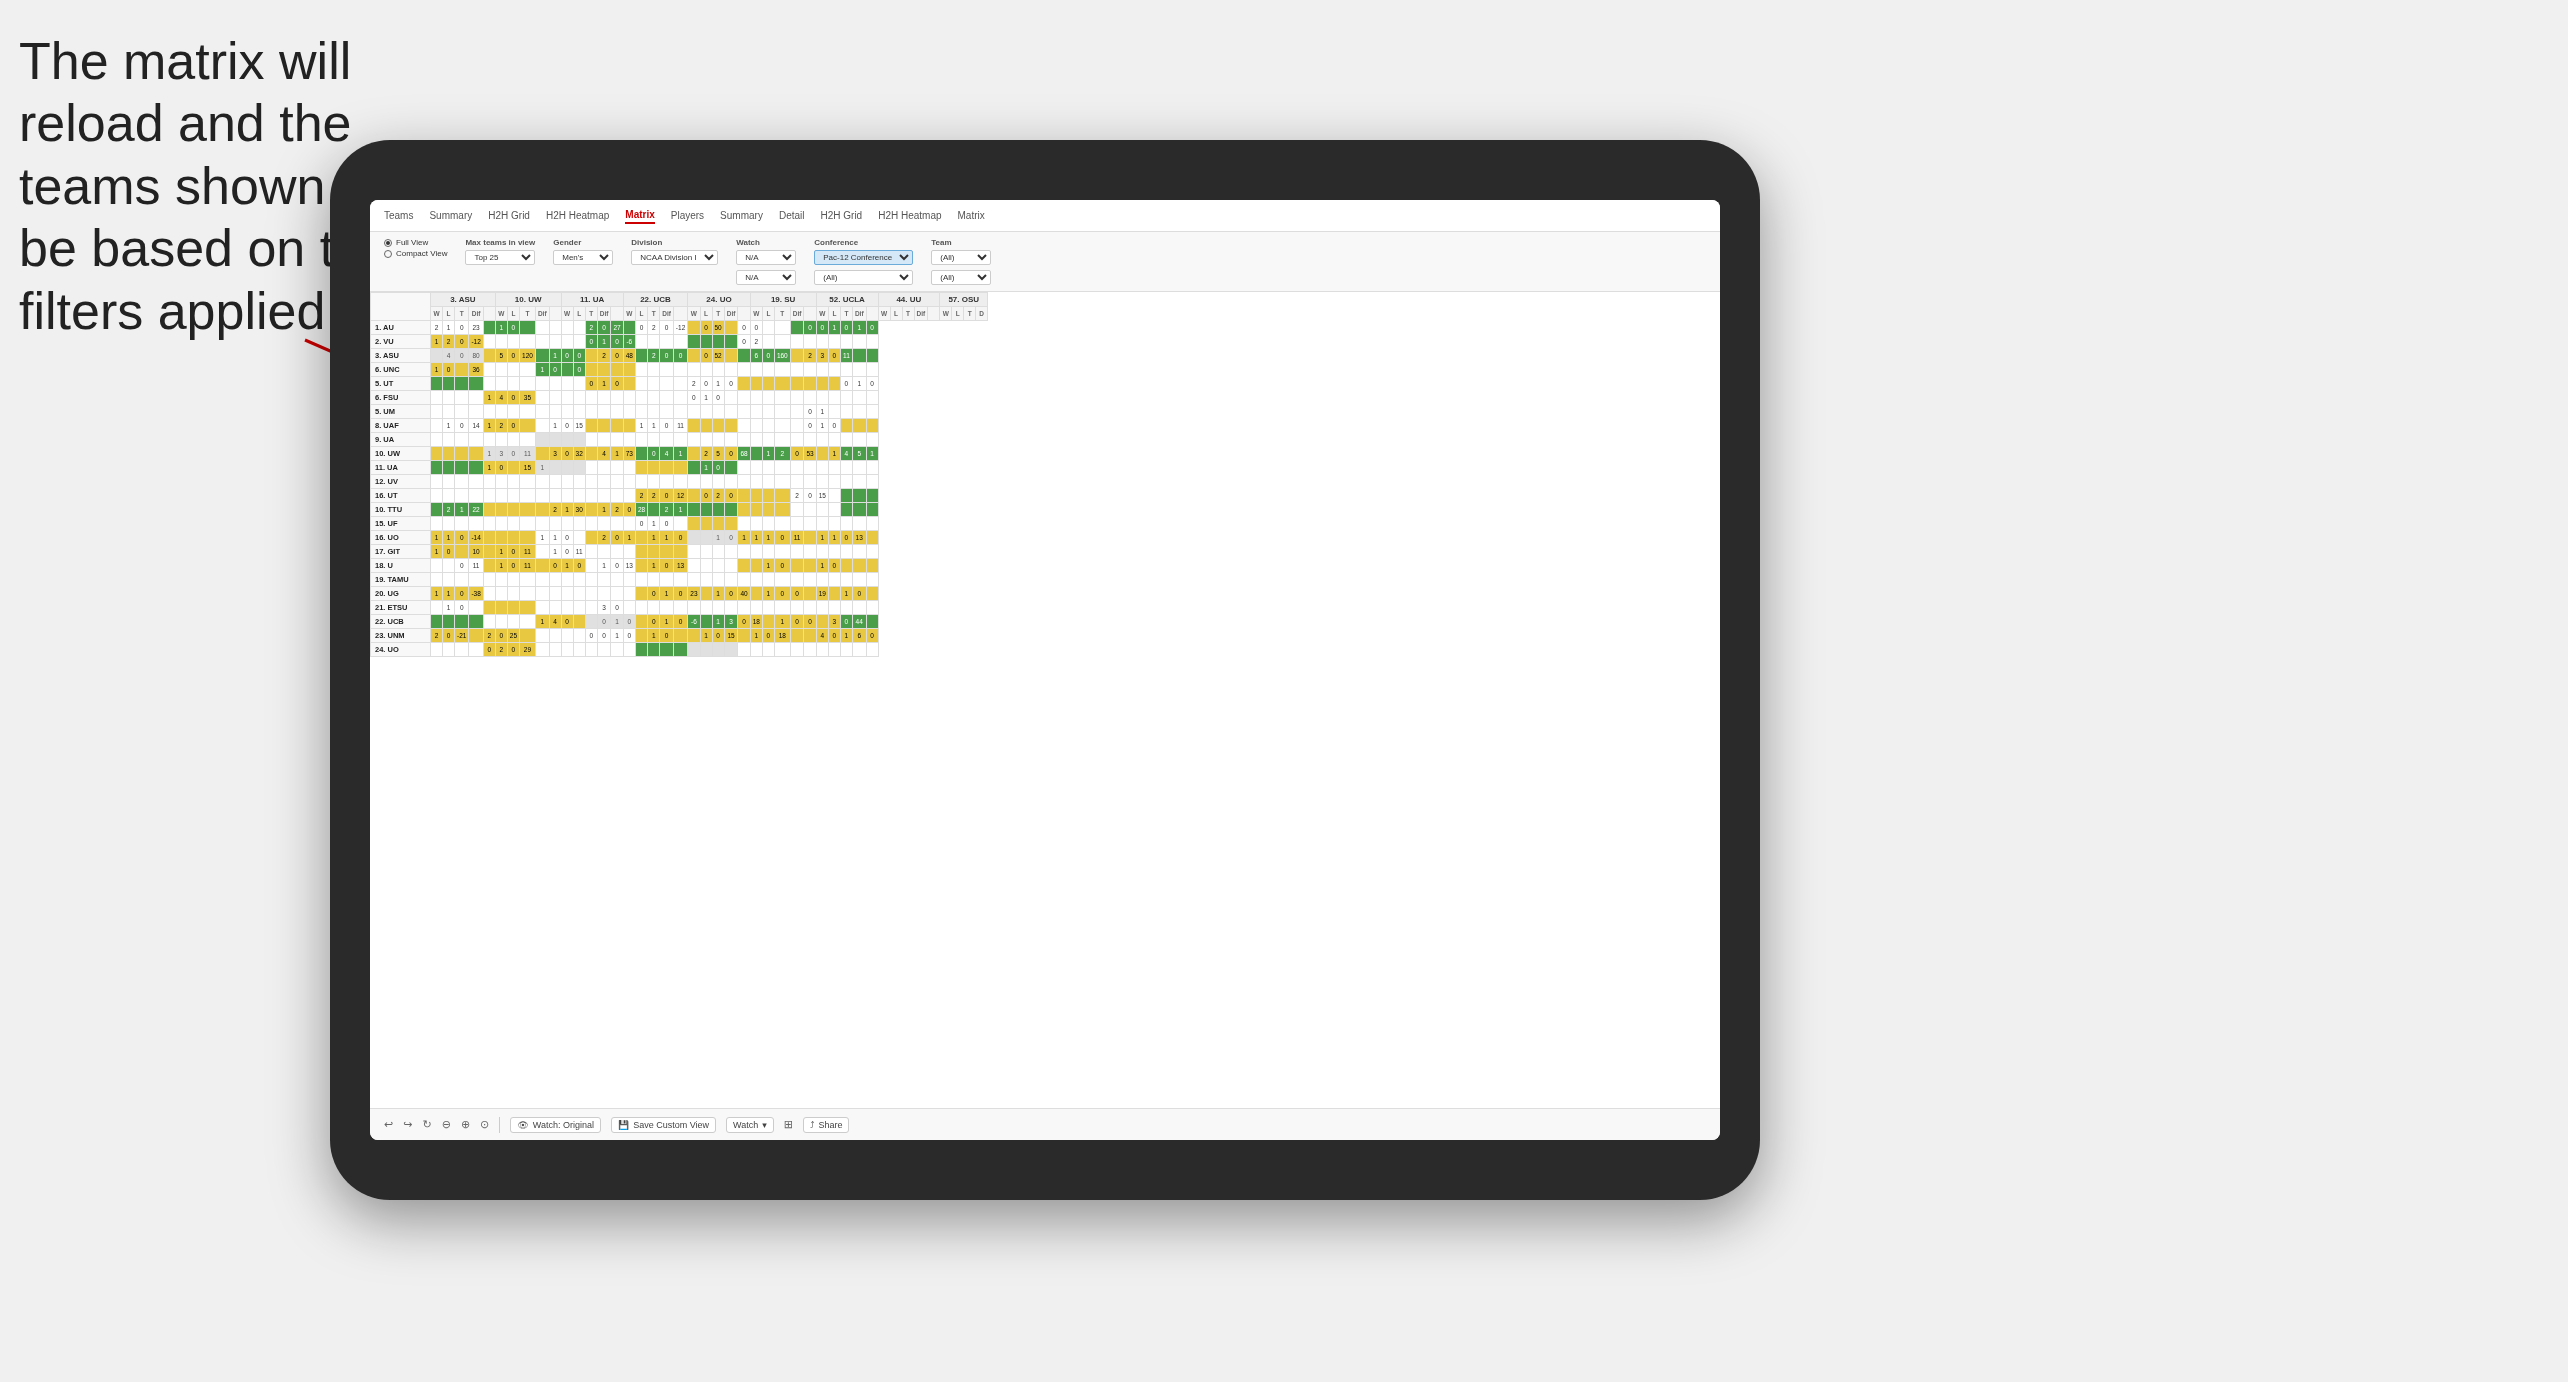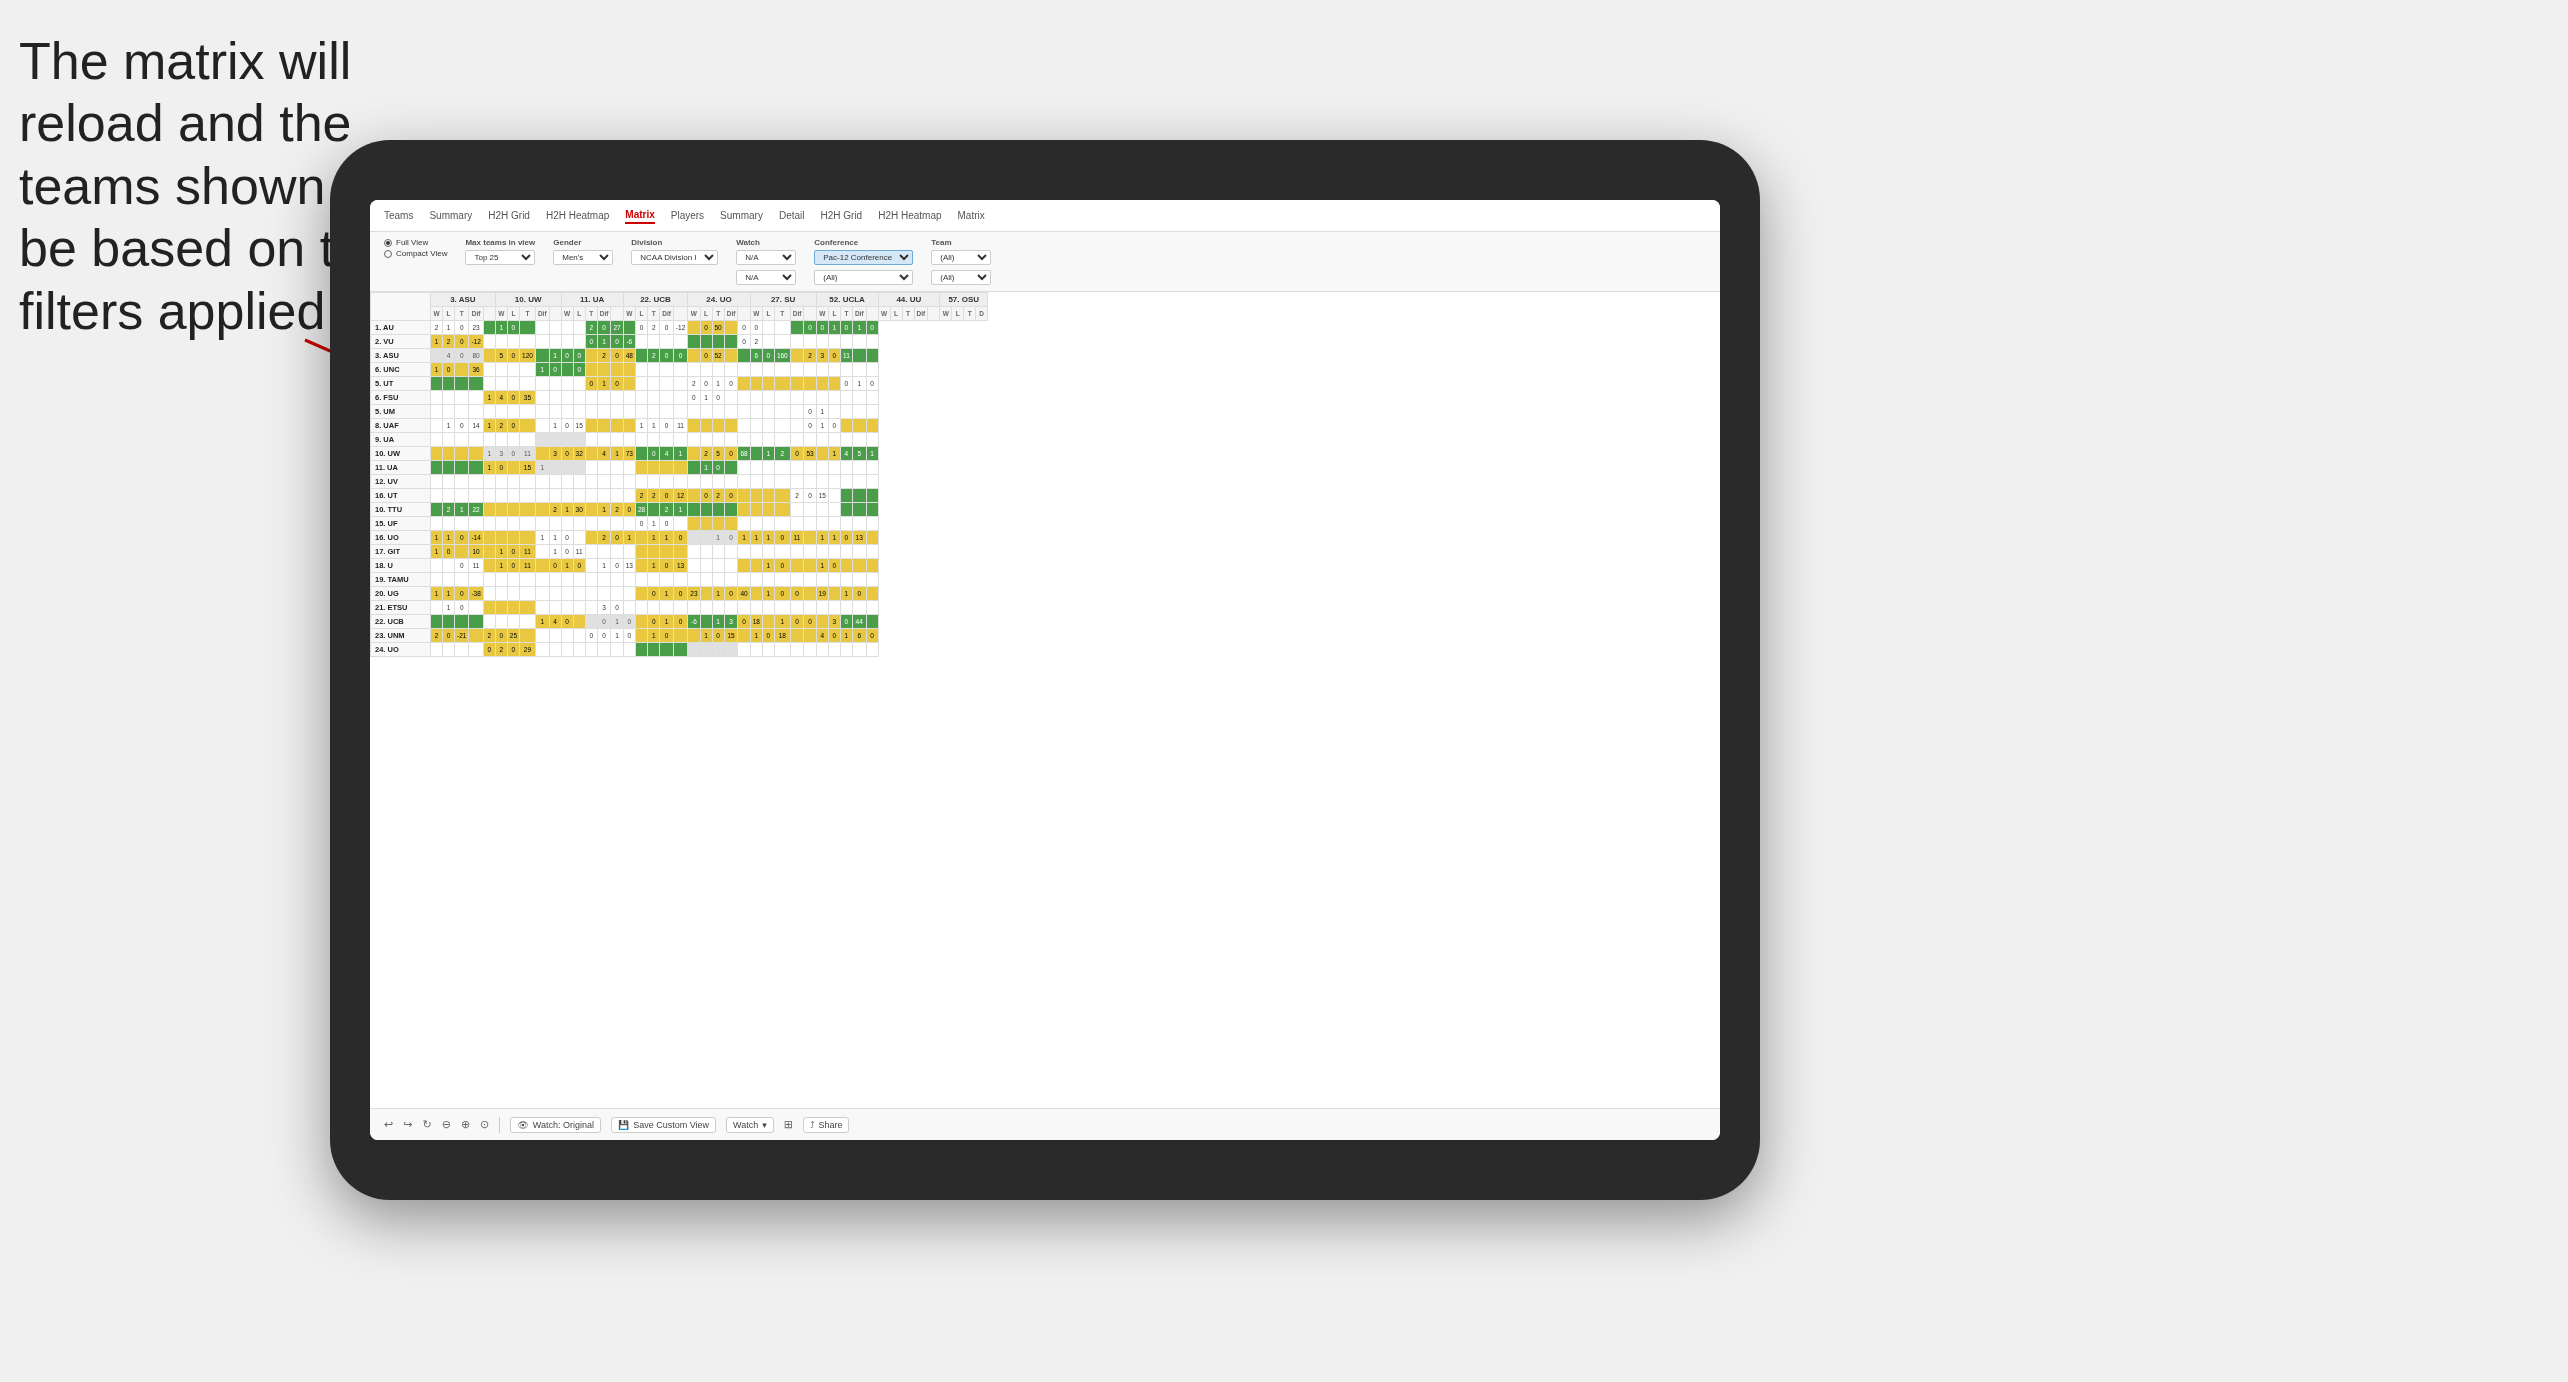--- a/index.html
+++ b/index.html
@@ -381,21 +381,21 @@
     <div class="matrix-area">
       <table class="matrix-table">
         <thead>
           <tr>
             <th class="row-label team-header" rowspan="2"></th>
             <th colspan="5" class="col-header-group">3. ASU</th>
             <th colspan="5" class="col-header-group">10. UW</th>
             <th colspan="5" class="col-header-group">11. UA</th>
             <th colspan="5" class="col-header-group">22. UCB</th>
             <th colspan="5" class="col-header-group">24. UO</th>
-            <th colspan="5" class="col-header-group">27. SU</th>
+            <th colspan="5" class="col-header-group">19. SU</th>
             <th colspan="5" class="col-header-group">52. UCLA</th>
             <th colspan="5" class="col-header-group">44. UU</th>
             <th colspan="4" class="col-header-group">57. OSU</th>
           </tr>
           <tr>
 
             <th class="wlt-header">W</th>
             <th class="wlt-header">L</th>
             <th class="wlt-header">T</th>
             <th class="wlt-header">Dif</th>

